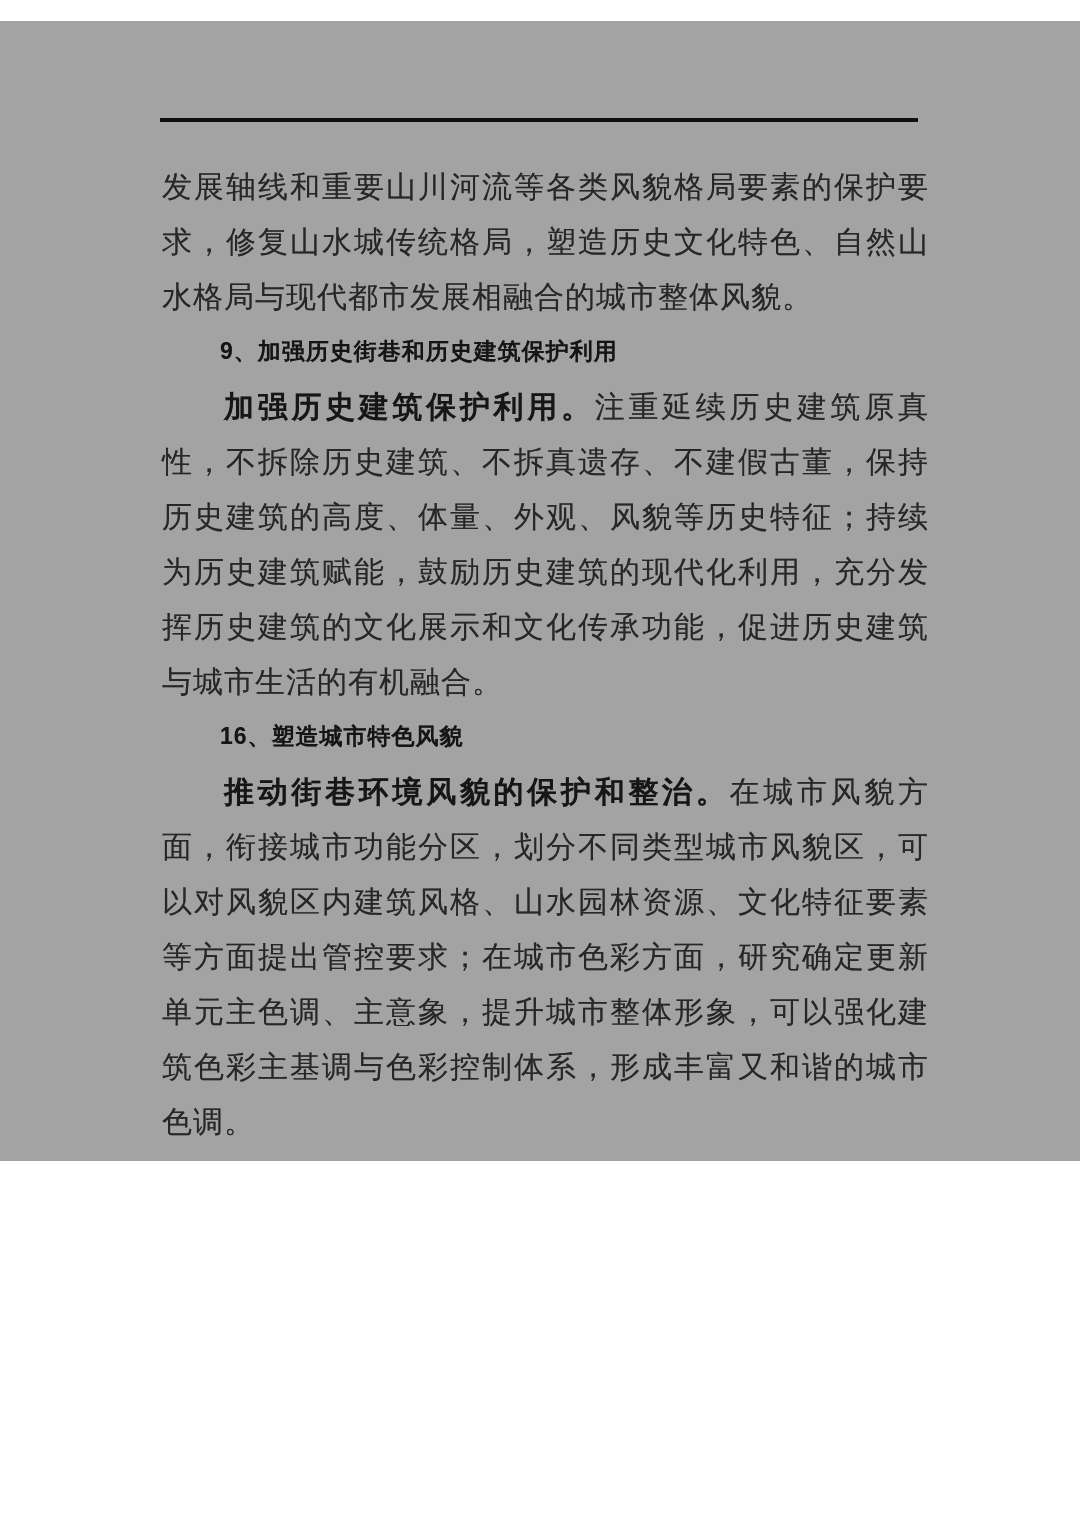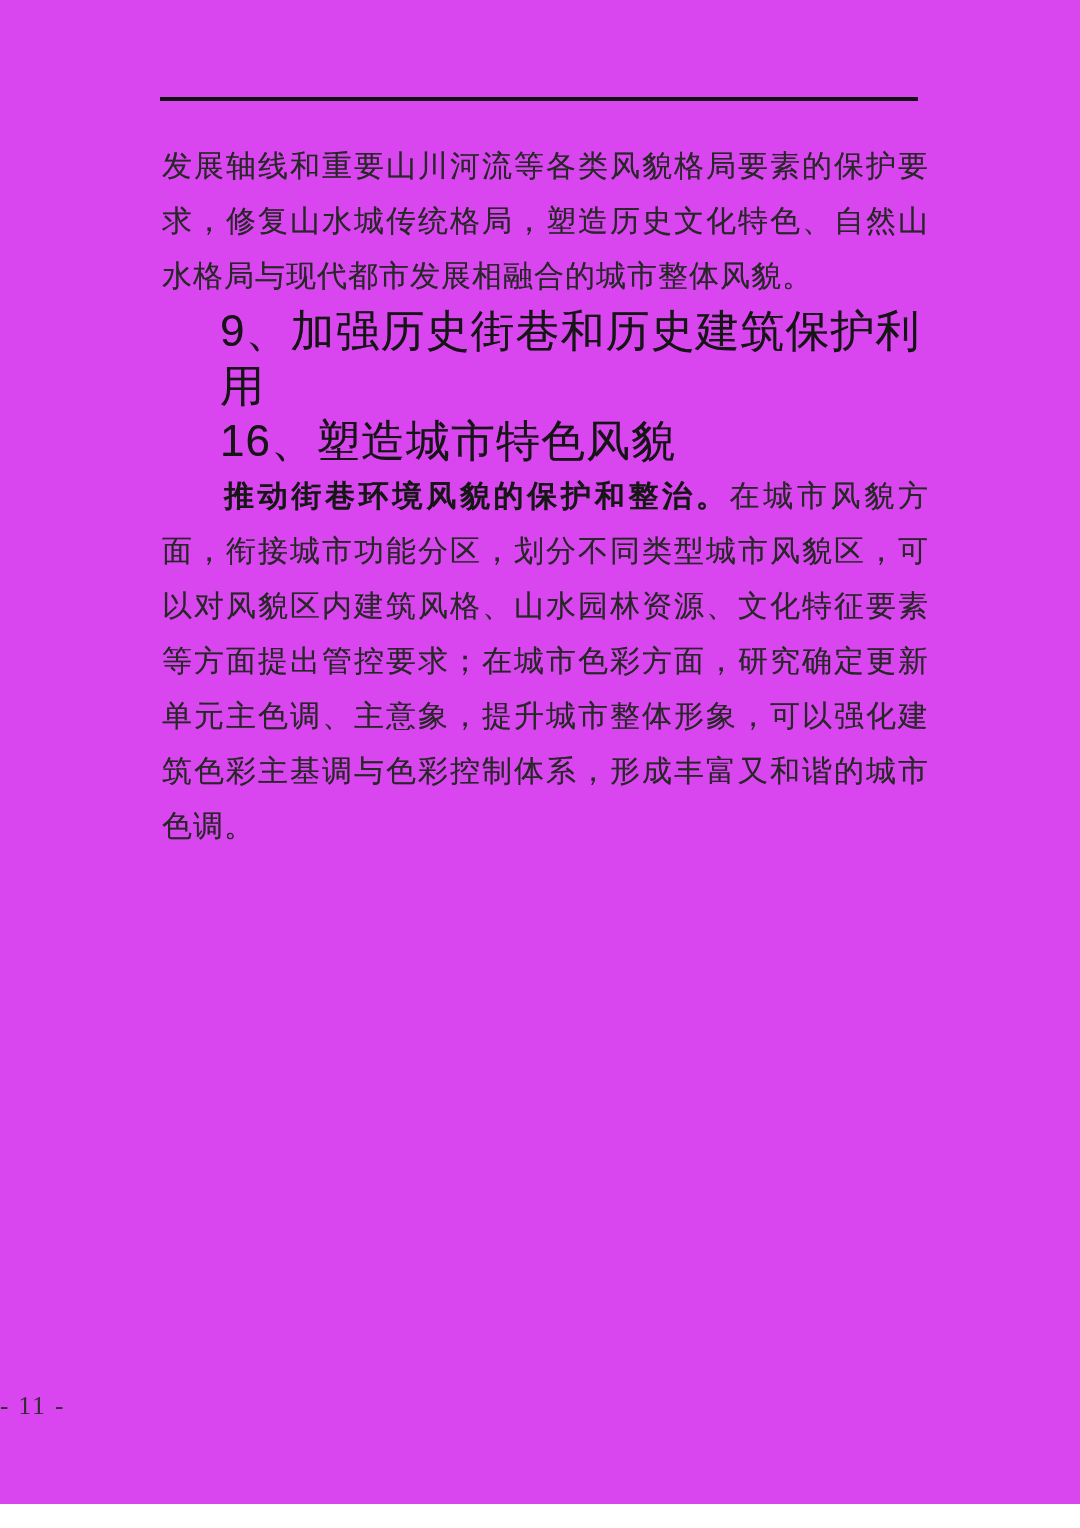--- a/index.html
+++ b/index.html
@@ -3,24 +3,25 @@
 <meta charset="utf-8">
 <style>
   html, body {
     margin: 0;
     padding: 0;
     background: #ffffff;
   }
   .page {
     position: relative;
     width: 1080px;
-    height: 1504px;
-    background: #d946ef;
+    height: 1140px;
+    background: #a3a3a3;
     overflow: hidden;
     font-family: "Liberation Serif", "DejaVu Serif", serif;
+    margin-top: 21px;
   }
   .header-rule {
     position: absolute;
     left: 160px;
     top: 97px;
     width: 758px;
     height: 4px;
     background: #101010;
   }
   .content {
@@ -37,23 +38,23 @@
     color: #272727;
     letter-spacing: 1px;
     text-shadow: 0 0 0.5px rgba(40,40,40,0.45);
   }
   p.body-par.indented {
     text-indent: 62px;
   }
   .section-heading {
     margin: 0;
     padding-left: 58px;
-    font-size: 44px;
+    font-size: 23px;
     line-height: 55px;
-    font-weight: 400;
+    font-weight: 700;
     color: #151515;
     font-family: "Liberation Sans", "DejaVu Sans", sans-serif;
     letter-spacing: 1px;
     text-shadow: 0 0 0.5px rgba(0,0,0,0.4);
   }
   .lead {
     font-weight: 700;
     color: #161616;
     font-family: "Liberation Sans", "DejaVu Sans", sans-serif;
   }
@@ -77,20 +78,21 @@
   <div class="header-rule"></div>
 
   <div class="content">
 
     <p class="body-par">发展轴线和重要山川河流等各类风貌格局要素的保护要求，修复山水城传统格局，塑造历史文化特色、自然山水格局与现代都市发展相融合的城市整体风貌。</p>
 
     <p class="section-heading">9、加强历史街巷和历史建筑保护利用</p>
 
 
 
+    <p class="body-par indented"><span class="lead">加强历史建筑保护利用。</span><span>注重延续历史建筑原真性，不拆除历史建筑、不拆真遗存、不建假古董，保持历史建筑的高度、体量、外观、风貌等历史特征；持续为历史建筑赋能，鼓励历史建筑的现代化利用，充分发挥历史建筑的文化展示和文化传承功能，促进历史建筑与城市生活的有机融合。</span></p>
 
     <p class="section-heading">16、塑造城市特色风貌</p>
 
     <p class="body-par indented"><span class="lead">推动街巷环境风貌的保护和整治。</span><span>在城市风貌方面，衔接城市功能分区，划分不同类型城市风貌区，可以对风貌区内建筑风格、山水园林资源、文化特征要素等方面提出管控要求；在城市色彩方面，研究确定更新单元主色调、主意象，提升城市整体形象，可以强化建筑色彩主基调与色彩控制体系，形成丰富又和谐的城市色调。</span></p>
 
   </div>
 
   <div class="page-number">- 11 -</div>
 
 </div>

